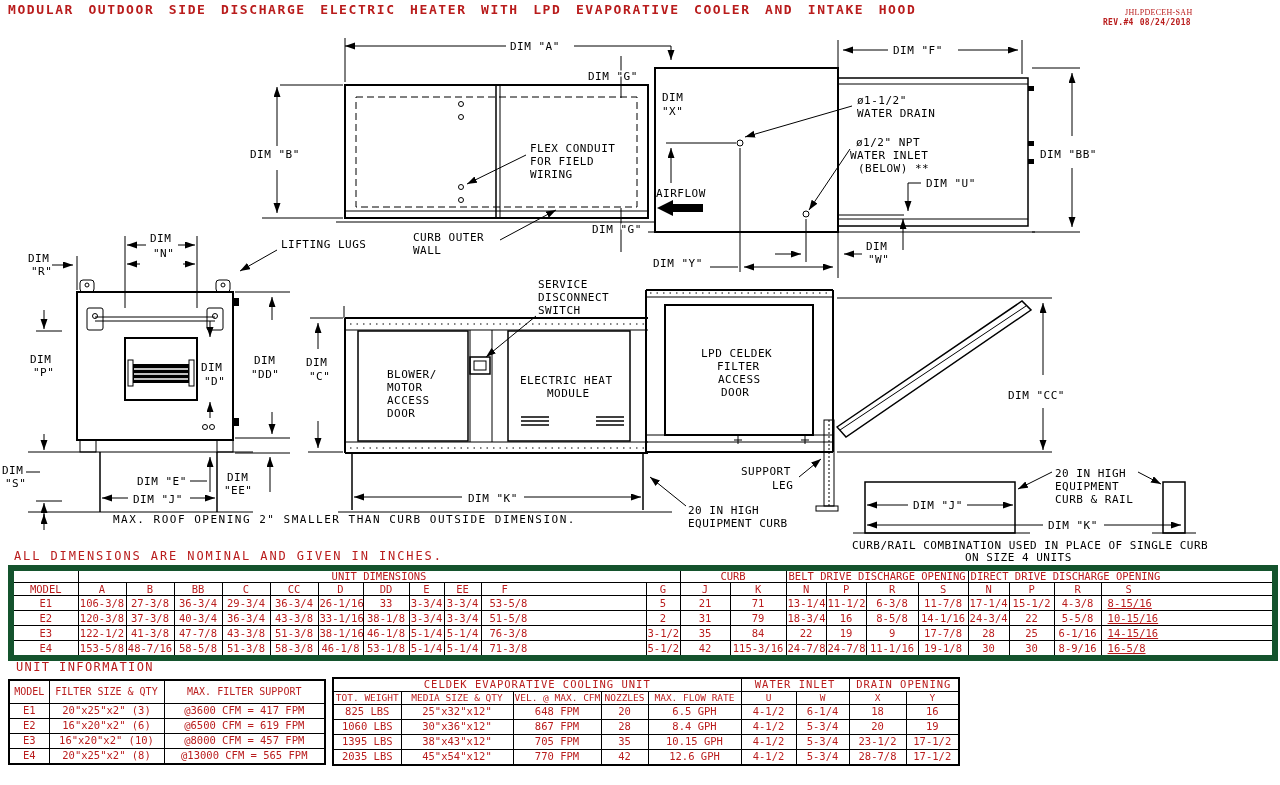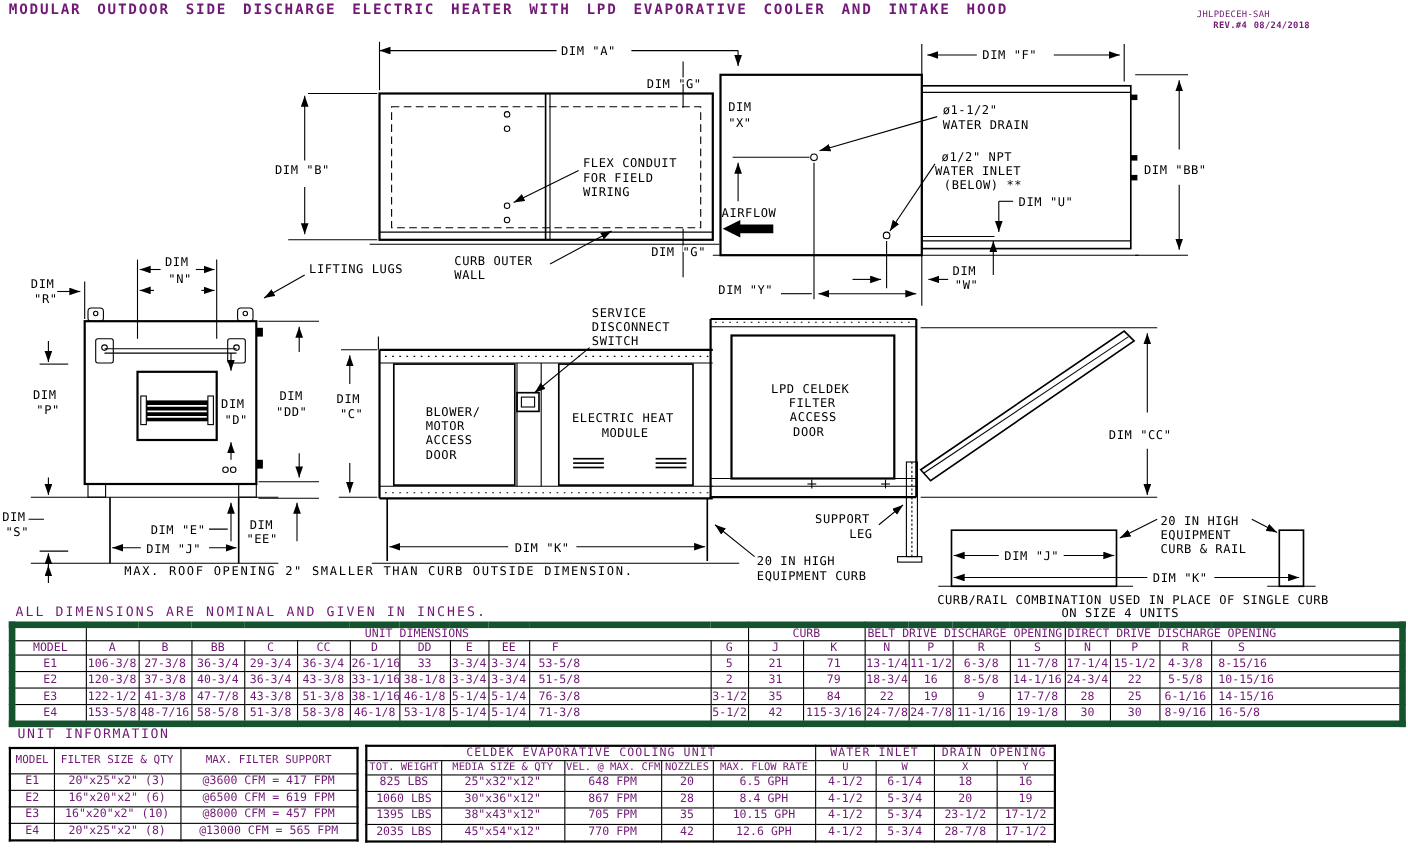--- a/index.html
+++ b/index.html
@@ -1,20 +1,20 @@
 <!DOCTYPE html>
 <html><head>
 <meta charset="utf-8">
 <style>
   html,body{margin:0;padding:0;background:#fff;}
-  #sheet{position:relative;width:1280px;height:785px;background:#fff;color:#701a75;
+  #sheet{position:relative;width:1280px;height:785px;background:#fff;color:#b91c1c;
          font-family:"DejaVu Sans Mono",monospace;overflow:hidden;}
   .abs{position:absolute;}
   #title{left:8px;top:2px;font-size:13px;letter-spacing:1.6px;word-spacing:5px;font-weight:bold;white-space:nowrap;}
-  #docnum{left:1088px;top:8px;font-size:8px;letter-spacing:.3px;}
+  #docnum{left:1125px;top:8px;font-size:8px;letter-spacing:.3px;font-family:Liberation Serif, serif;}
   #revline{left:1103px;top:18px;font-size:8px;letter-spacing:.3px;font-weight:bold;}
   #revline span{margin-right:6px;}
   #dims-note{left:14px;top:549px;font-size:12px;letter-spacing:1.9px;white-space:nowrap;}
   #unitinfo-title{left:16px;top:660px;font-size:12px;letter-spacing:1.4px;}
   #footnote{left:10px;top:768px;font-size:12px;letter-spacing:1.9px;white-space:nowrap;}
 
   svg text{font-family:"DejaVu Sans Mono",monospace;font-size:11px;fill:#000;letter-spacing:.5px;}
   svg text.w{letter-spacing:1.5px;}
   svg text.halo{paint-order:stroke;stroke:#fff;stroke-width:3px;}
   .s1{stroke:#000;stroke-width:1;fill:none;}
@@ -27,21 +27,21 @@
 
   table{border-collapse:collapse;table-layout:fixed;background:#fff;}
   th,td{border:1px solid #000;font-weight:normal;text-align:center;padding:0 1px;
         white-space:nowrap;overflow:visible;line-height:1.05;}
   #t-udim{left:8px;top:565px;width:1264px;border:6px solid #14532d;font-size:10.5px;}
   #t-udim thead tr:first-child th{height:11px;font-size:10.5px;}
   #t-udim thead tr:nth-child(2) th{height:12px;}
   #t-udim tbody td{height:14px;}
   #t-udim th:nth-child(11),#t-udim td:nth-child(11){text-align:left;padding-left:8px;}
   #t-udim thead tr:nth-child(2) th:nth-child(11){padding-left:20px;}
-  #t-udim td:nth-child(22){text-align:left;padding-left:6px;}
+  #t-udim td:nth-child(22){text-align:left;padding-left:6px;text-decoration:underline;}
   #t-udim thead tr:nth-child(2) th:nth-child(22){text-align:left;padding-left:24px;}
   #t-udim thead tr:first-child th.ta-l{text-align:left;padding-left:2px;}
   #t-uinfo{left:8px;top:679px;width:316px;border:2px solid #000;font-size:10.5px;}
   #t-uinfo thead th{height:22px;font-size:10px;}
   #t-uinfo tbody td{height:14px;}
   #t-celdek{left:332px;top:677px;width:626px;border:2px solid #000;font-size:10.5px;}
   #t-celdek thead tr:first-child th{height:12px;font-size:10.5px;letter-spacing:1px;}
   #t-celdek thead tr:nth-child(2) th{height:12px;font-size:9.5px;}
   #t-celdek tbody td{height:14px;}
 </style>

